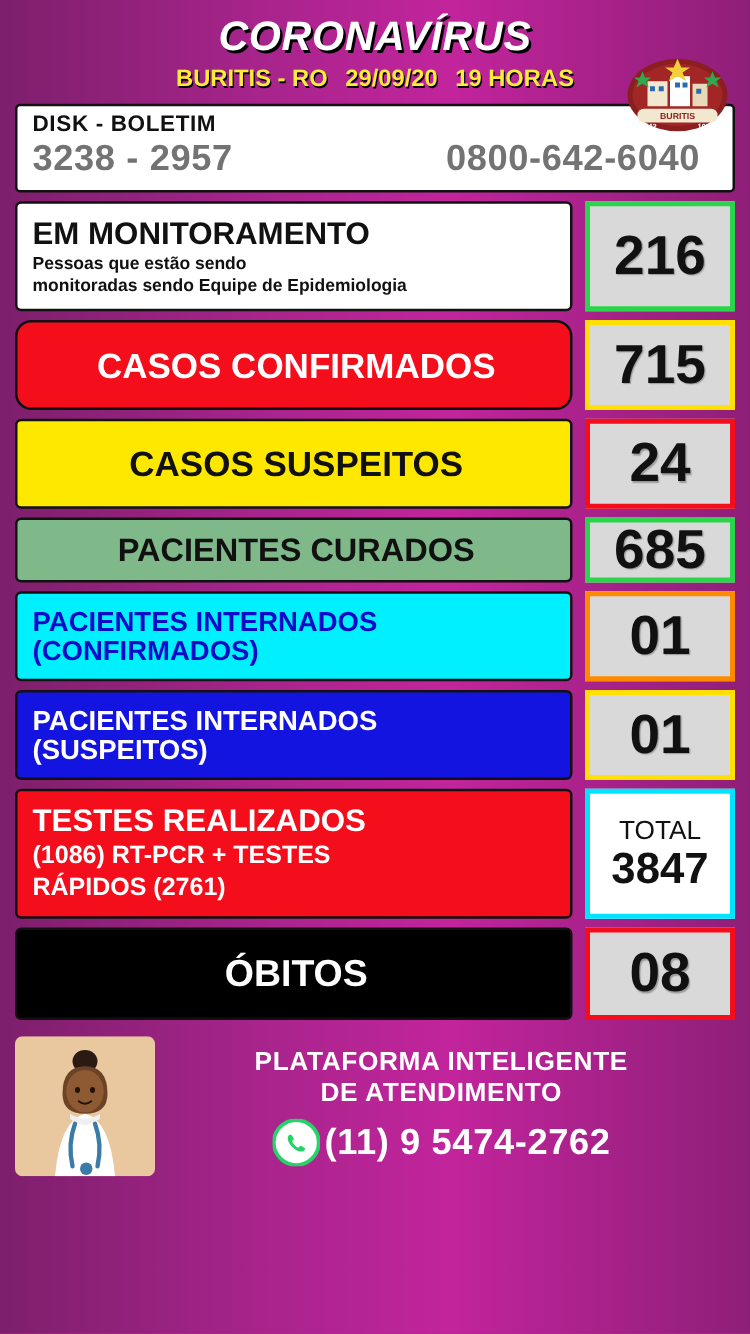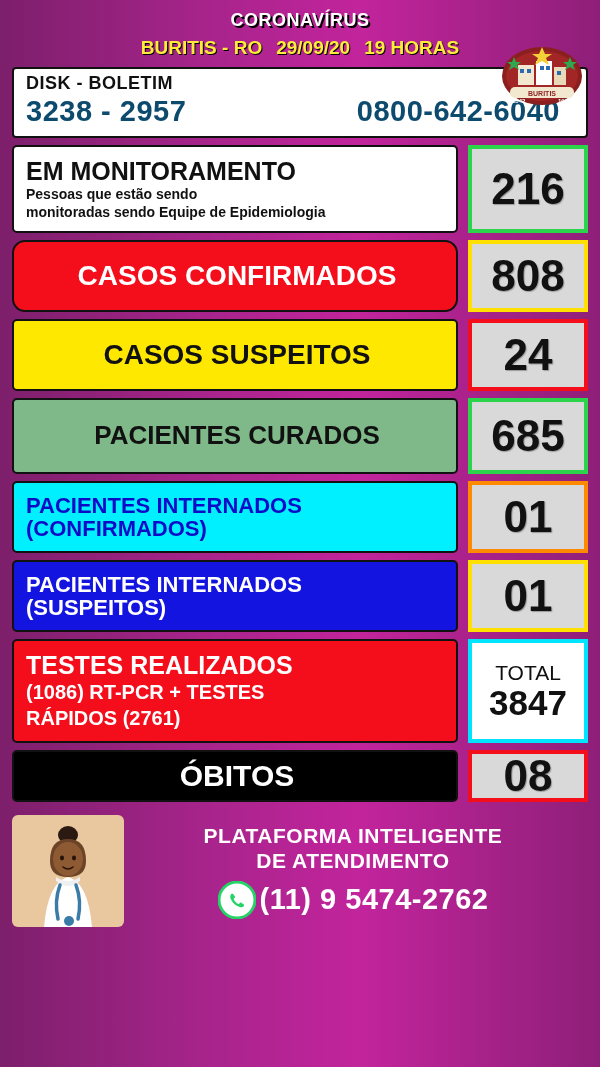--- a/index.html
+++ b/index.html
@@ -25,22 +25,23 @@
   }
   .title1{
     font-size:30px;
     font-weight:bold;
     letter-spacing:0.5px;
     line-height:1.05;
     text-shadow:2px 2px 0 #000;
     white-space:nowrap;
   }
   .title2{
-    font-size:18px;
+    font-size:33px;
     font-weight:bold;
+    font-style:italic;
     letter-spacing:0.5px;
     line-height:1.1;
     margin-top:1px;
     text-shadow:2px 2px 0 #000;
   }
   .subtitle{
     margin-top:6px;
     font-size:19px;
     font-weight:bold;
     color:#ffec3a;
@@ -65,21 +66,21 @@
     padding:4px 10px 8px 12px;
   }
   .disk-label{
     font-size:18px;font-weight:bold;color:#111;letter-spacing:0.5px;
   }
   .disk-nums{
     display:flex;align-items:center;justify-content:space-between;
     margin-top:1px;
   }
   .disk-num{
-    font-size:29px;font-weight:bold;color:#0c4a6e;letter-spacing:0.5px;
+    font-size:29px;font-weight:bold;color:#737373;letter-spacing:0.5px;
   }
   .disk-num.second{margin-right:16px;}
 
   
   .row{
     display:flex;
     align-items:stretch;
     margin-top:7px;
     height:72px;
   }
@@ -125,21 +126,21 @@
   #row-confirm .label .l-main{font-size:28px;text-align:center;}
   #row-confirm .value{background:#d9d9d9;border-color:#ffe000;border-width:4px;}
 
   
   #row-susp{height:72px;}
   #row-susp .label{background:#ffe800;color:#111;}
   #row-susp .label .l-main{font-size:28px;text-align:center;}
   #row-susp .value{background:#d9d9d9;border-color:#f40d1b;border-width:4px;}
 
   
-  #row-cur{height:76px;}
+  #row-cur{height:52px;}
   #row-cur .label{background:#7fb98a;color:#111;}
   #row-cur .label .l-main{font-size:26px;text-align:center;}
   #row-cur .value{background:#d9d9d9;border-color:#2bd44a;border-width:4px;}
 
   
   #row-int-conf{height:72px;}
   #row-int-conf .label{background:#00f0ff;color:#0b0bc8;}
   #row-int-conf .label .l-main{font-size:22px;}
   #row-int-conf .value{background:#d9d9d9;border-color:#ff8a00;border-width:4px;}
 
@@ -157,21 +158,21 @@
   #row-testes .value{
     background:#fff;border-color:#00e5ff;border-width:4px;
     flex-direction:column;
   }
   #row-testes .value .cap{
     font-size:21px;font-weight:normal;color:#111;line-height:1;margin-bottom:2px;text-align:right;
   }
   #row-testes .value .num{font-size:35px;text-shadow:none;}
 
   
-  #row-obitos{height:52px;}
+  #row-obitos{height:74px;}
   #row-obitos .label{background:#000;color:#fff;justify-content:center;}
   #row-obitos .label .l-main{font-size:30px;text-align:center;}
   #row-obitos .value{background:#d9d9d9;border-color:#f40d1b;border-width:4px;}
 
   
   .footer{
     margin-top:10px;
     display:flex;
     align-items:center;
     height:118px;
@@ -251,21 +252,21 @@
     <div class="value">
       <span class="num">216</span>
     </div>
   </div>
 
   <div class="row" id="row-confirm">
     <div class="label">
       <div class="l-main">CASOS CONFIRMADOS</div>
     </div>
     <div class="value">
-      <span class="num">808</span>
+      <span class="num">715</span>
     </div>
   </div>
 
   <div class="row" id="row-susp">
     <div class="label">
       <div class="l-main">CASOS SUSPEITOS</div>
     </div>
     <div class="value">
       <span class="num">24</span>
     </div>

